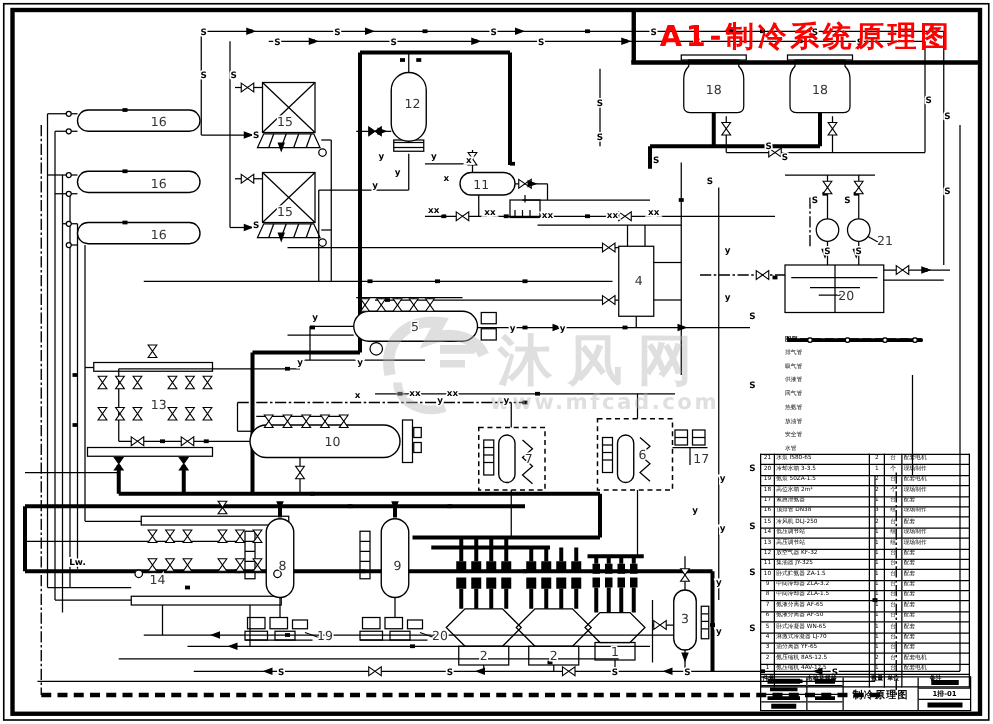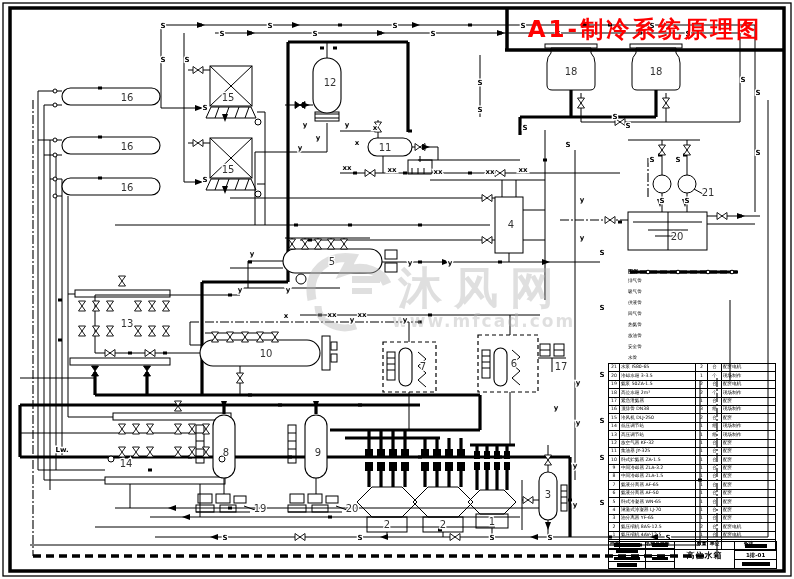--- a/index.html
+++ b/index.html
@@ -1046,21 +1046,21 @@
           <div class="bar" style="width:16px"></div>
         </div>
       <div class="tb-cell"></div>
       <div class="tb-cell">
           <div class="bar" style="width:16px"></div>
         </div>
       <div class="tb-cell"></div>
     </div>
     <div class="tb-col" style="width:60px;justify-content:center">
       <div class="tb-cell" style="border-bottom:none">
-        <span class="tb-title">高位水箱</span>
+        <span class="tb-title">制冷原理图</span>
       </div>
     </div>
     <div class="tb-col" style="width:41px;border-right:none">
       <div class="tb-cell">
           <div class="bar" style="width:22px"></div>
         </div>
       <div class="tb-cell">
           <span class="tb-no">1排-01</span>
         </div>
       <div class="tb-cell">

